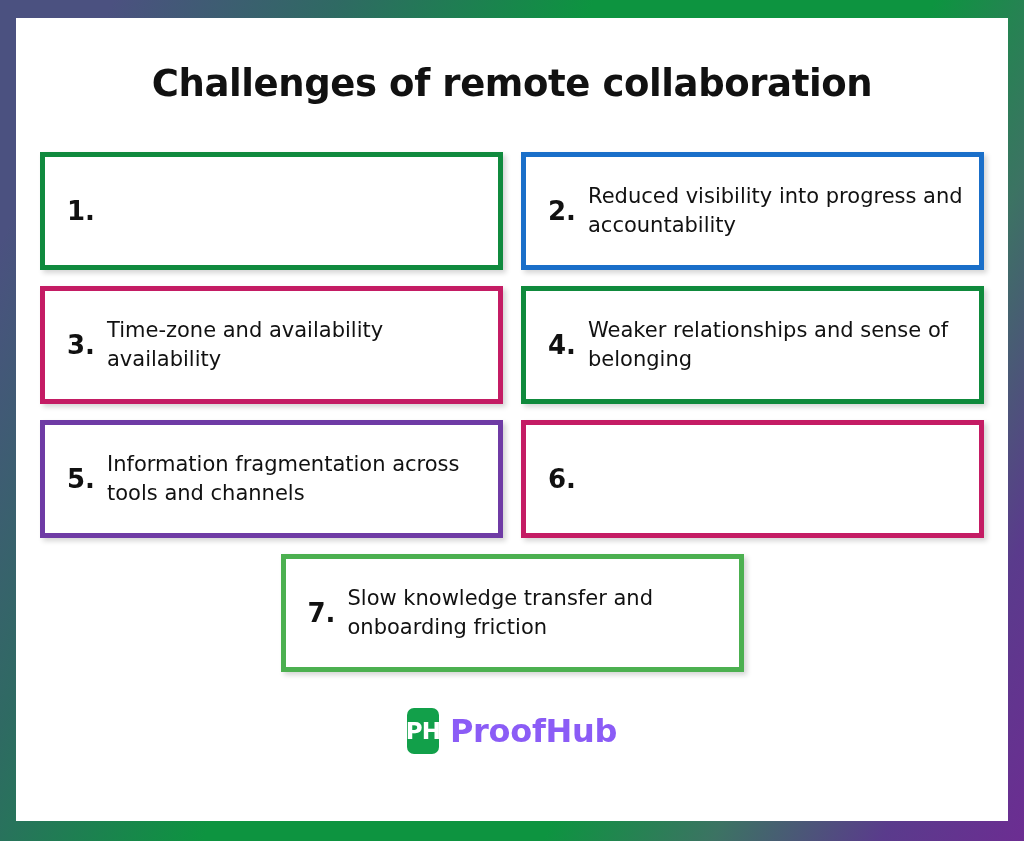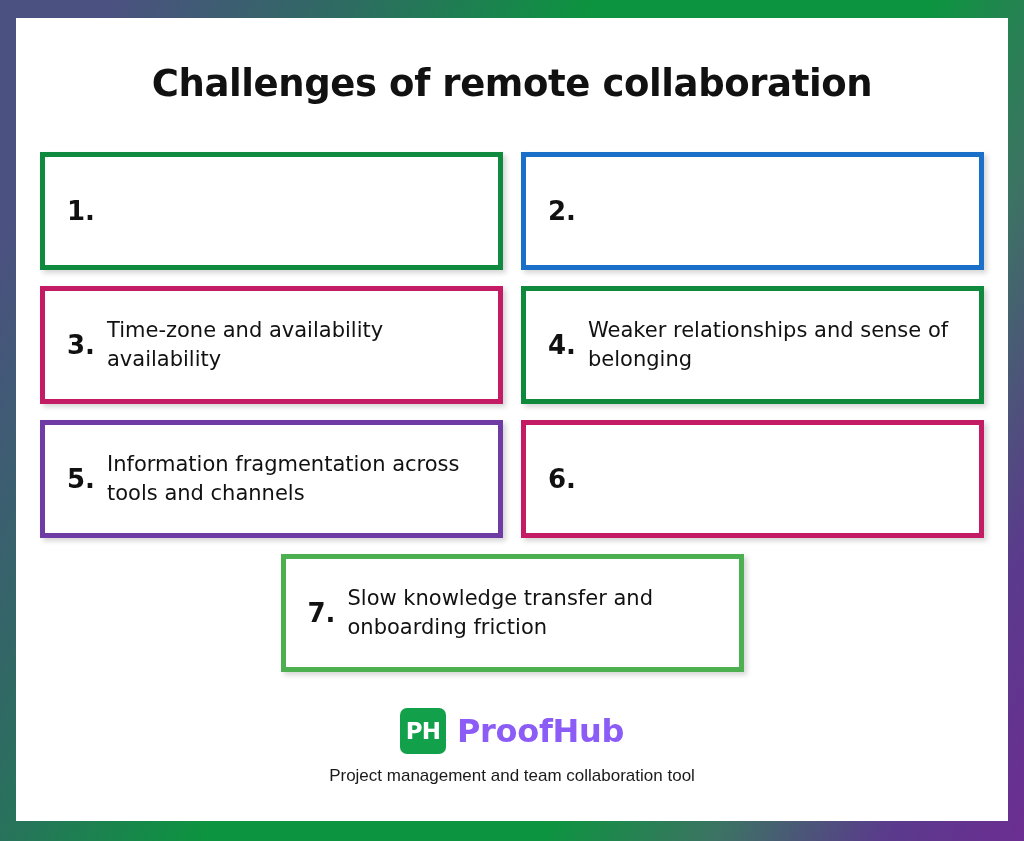--- a/index.html
+++ b/index.html
@@ -129,21 +129,21 @@
     text-align: center;
   }
 
   #brand-lockup {
     display: inline-flex;
     align-items: center;
     gap: 11px;
   }
 
   #brand-logo-mark {
-    width: 46px;
+    width: 32px;
     height: 46px;
     border-radius: 7px;
     background: #12a04a;
     display: inline-flex;
     align-items: center;
     justify-content: center;
     color: #ffffff;
     font-family: "DejaVu Sans", sans-serif;
     font-weight: bold;
     font-size: 23px;
@@ -177,20 +177,21 @@
     <div id="page-title">Challenges of remote collaboration</div>
 
     <div id="cards-area">
 
       <div class="card-row">
         <div class="card" style="border-color: rgb(16, 138, 62);">
           <div class="card-number">1.</div>
         </div>
         <div class="card" style="border-color: rgb(26, 111, 201);">
           <div class="card-number">2.</div>
+          <div class="card-text">Reduced visibility into progress and accountability</div>
         </div>
       </div>
 
       <div class="card-row">
         <div class="card" style="border-color: rgb(196, 28, 100);">
           <div class="card-number">3.</div>
           <div class="card-text">Time-zone and availability availability</div>
         </div>
         <div class="card" style="border-color: rgb(15, 138, 60);">
           <div class="card-number">4.</div>
@@ -215,17 +216,16 @@
         </div>
       </div>
 
     </div>
 
     <div id="footer">
       <div id="brand-lockup">
         <span id="brand-logo-mark" style="background: rgb(18, 160, 74);">PH</span>
         <span id="brand-name">ProofHub</span>
       </div>
-      <div id="brand-tagline">Project management and team collaboration tool</div>
     </div>
 
   </div>
 </div>
 
 </body></html>

